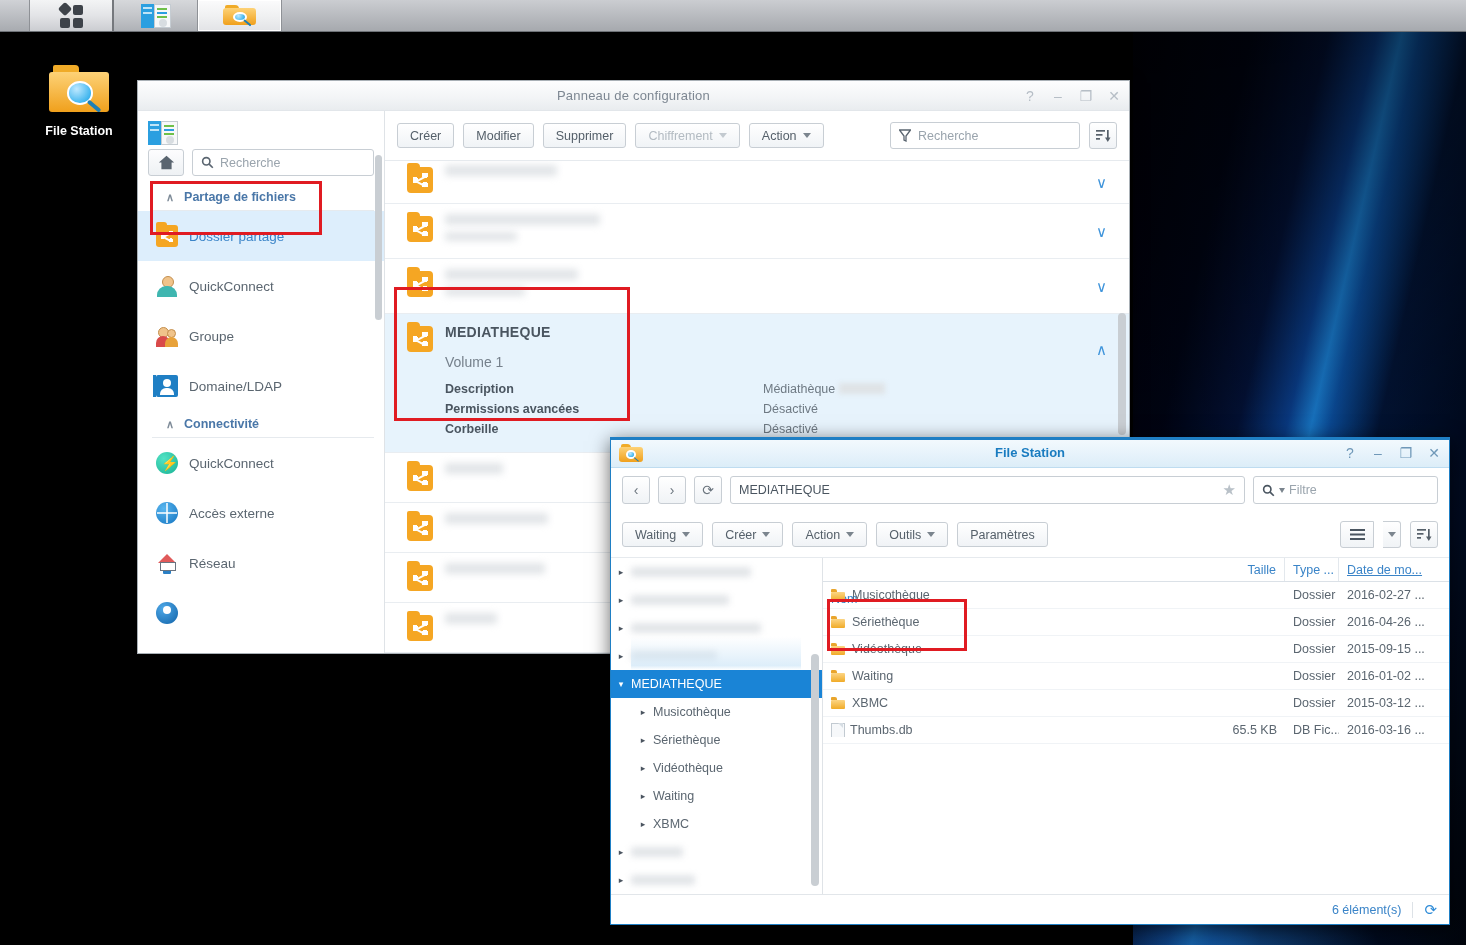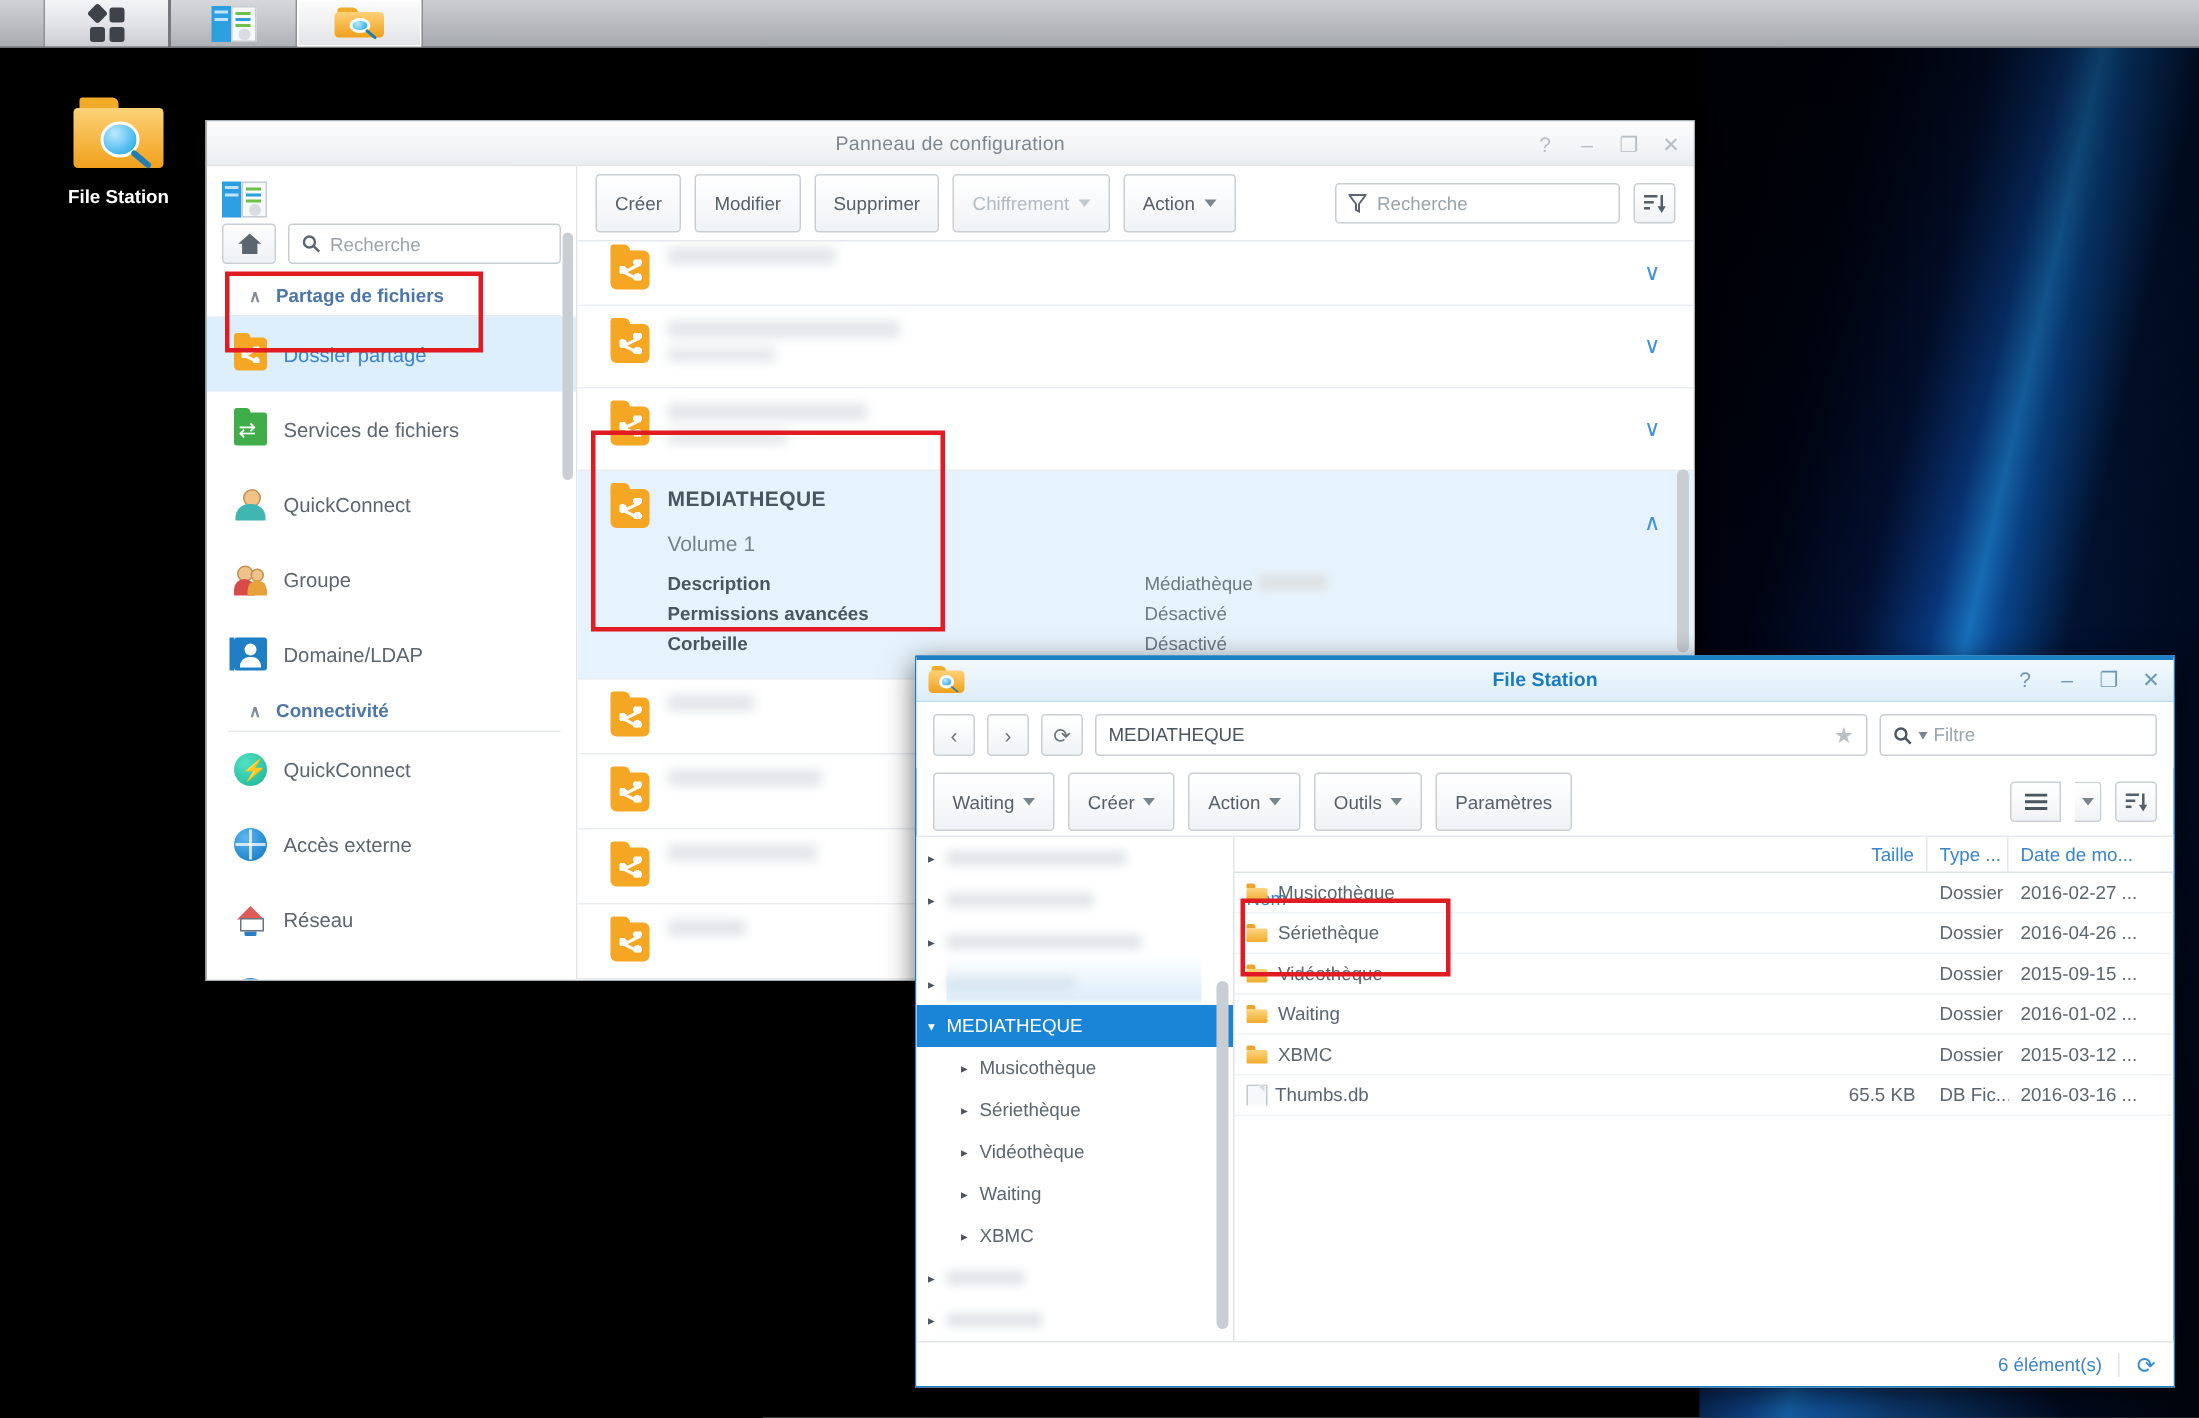--- a/index.html
+++ b/index.html
@@ -227,21 +227,21 @@
     position:absolute; right:2px; top:44px; width:7px; height:165px;
     background:#c9ced3; border-radius:4px; cursor:pointer;
   }
 
   #cp-main { flex:1; position:relative; overflow:hidden; background:#fff; }
   #cp-toolbar {
     height: 50px; display:flex; align-items:center; gap:9px; padding: 0 12px;
     border-bottom: 1px solid #e6eaee; background:#fff;
   }
   .btn {
-    height: 39px; padding: 0 12px; border:1px solid #c8ced4; border-radius:3px;
+    height: 25px; padding: 0 12px; border:1px solid #c8ced4; border-radius:3px;
     background: linear-gradient(180deg,#ffffff,#f0f3f6);
     color:#55606a; font-size:12.5px; display:flex; align-items:center; gap:6px;
     cursor:pointer; white-space:nowrap;justify-content:flex-end;
   }
   .btn.disabled { color:#b3bbc2; }
   .btn .caret { border-left:4px solid transparent; border-right:4px solid transparent; border-top:5px solid #7b858e; }
   .btn.disabled .caret { border-top-color:#c3cad0; }
   #cp-tb-spacer { flex:1; }
   #cp-filter {
     width: 190px; height: 27px; border:1px solid #c8ced4; border-radius:3px; background:#fff;
@@ -385,21 +385,21 @@
 
   #fs-files { flex:1; position:relative; overflow:hidden; }
   #fs-head { display:flex; height:24px; border-bottom:1px solid #dbe1e7; background:#fff; }
   #fs-head .hc {
     display:flex; align-items:center; font-size:12.5px; color:#3a84c8;
     border-right:1px solid #e3e8ed; padding: 0 8px; white-space:nowrap;
   }
   #fs-head .hc.c-name { flex:1;margin-top:41px; }
   #fs-head .hc.c-size { width:104px; justify-content:flex-end; }
   #fs-head .hc.c-type { width:54px; }
-  #fs-head .hc.c-date { width:110px; border-right:none; }
+  #fs-head .hc.c-date { width:110px; border-right:none;text-decoration:underline; }
   #fs-head .sortarrow { margin-left:5px; font-size:8px; }
 
   .fl-row { display:flex; height:27px; align-items:center; border-bottom:1px solid #f0f3f6; cursor:pointer; }
   .fl-row .cell { font-size:12.5px; color:#5b6670; padding: 0 8px; white-space:nowrap; overflow:hidden; }
   .fl-row .c-name { flex:1; display:flex; align-items:center; gap:7px; }
   .fl-row .c-size { width:104px; text-align:right; }
   .fl-row .c-type { width:54px; }
   .fl-row .c-date { width:110px; }
   .ic-folder-sm { width:14px; height:12px; flex:0 0 14px; position:relative; }
   .ic-folder-sm::before{ content:""; position:absolute; left:0; top:0; width:6px; height:3px; background:#e9a52c; border-radius:1px 2px 0 0;}
@@ -519,24 +519,20 @@
           <div class="cp-group">
             <span class="chev">∧</span>
             <span>Partage de fichiers</span>
           </div>
           <div class="cp-item selected">
             <span class="ii ic-sharedfolder">
                 <i></i>
                 <i></i>
               </span>
             <span>Dossier partagé</span>
-          </div>
-          <div class="cp-item">
-            <span class="ii ic-fileserv"></span>
-            <span>Services de fichiers</span>
           </div>
           <div class="cp-item">
             <span class="ii ic-user"></span>
             <span>QuickConnect</span>
           </div>
           <div class="cp-item">
             <span class="ii ic-group">
                 <i></i>
                 <i></i>
               </span>

